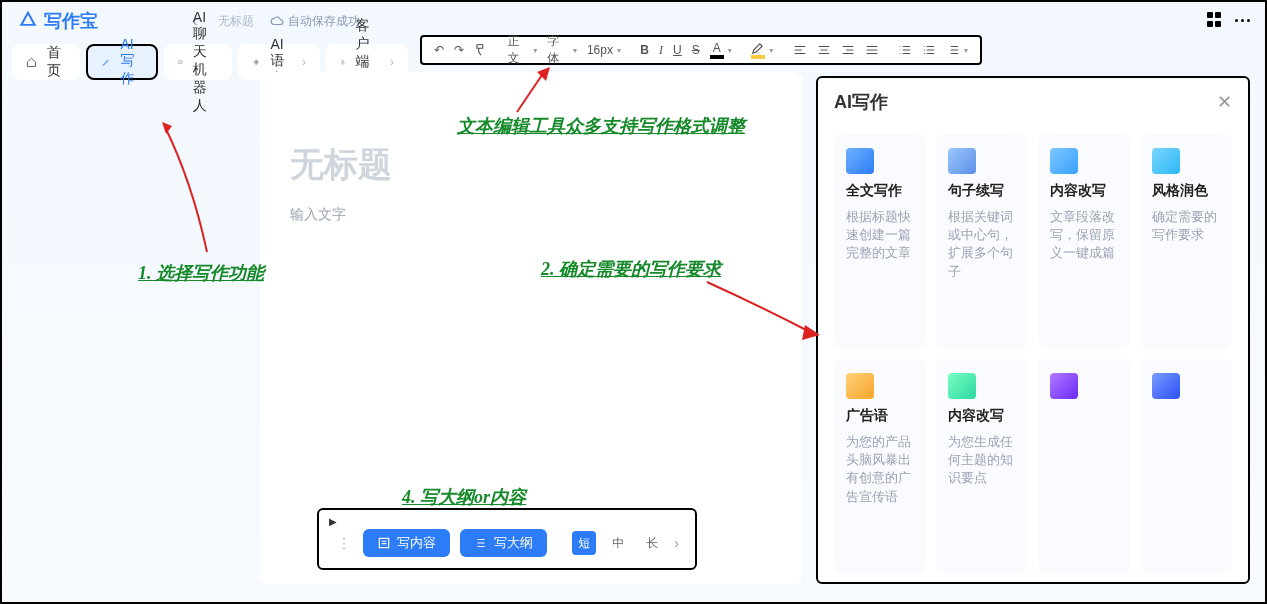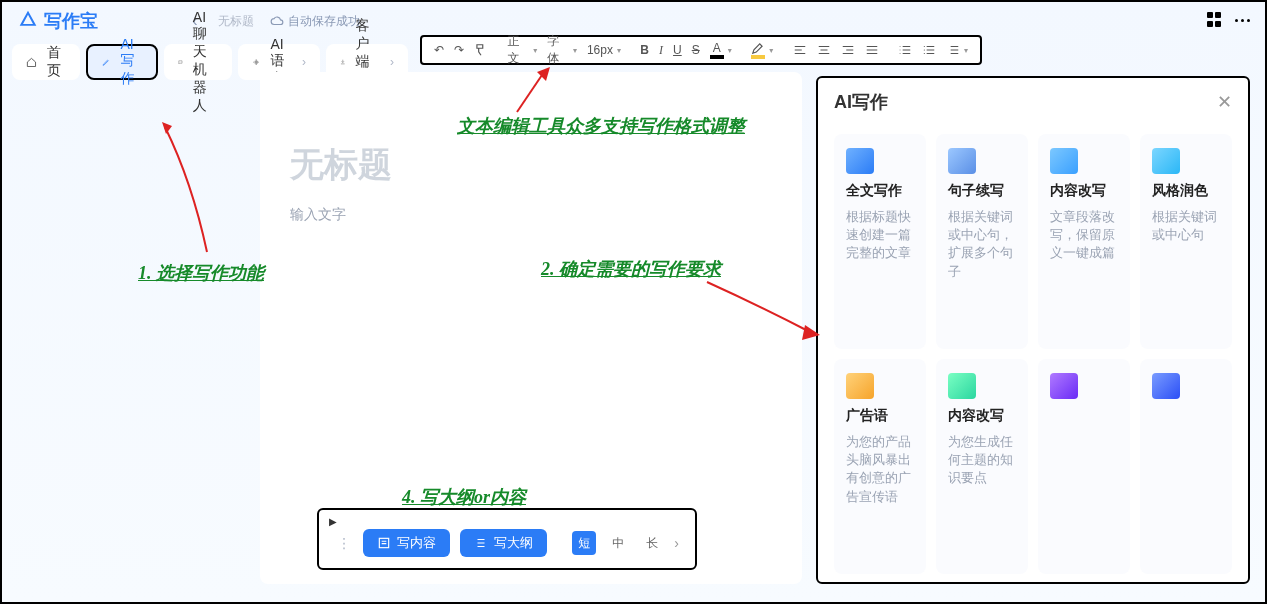--- a/index.html
+++ b/index.html
@@ -312,21 +312,21 @@
       <p>根据关键词或中心句，扩展多个句子</p>
     </div>
     <div class="card">
       <div class="cico ico2"></div>
       <h4>内容改写</h4>
       <p>文章段落改写，保留原义一键成篇</p>
     </div>
     <div class="card">
       <div class="cico ico4"></div>
       <h4>风格润色</h4>
-      <p>根据关键词或中心句</p>
+      <p>确定需要的写作要求</p>
     </div>
     <div class="card">
       <div class="cico ico5"></div>
       <h4>广告语</h4>
       <p>为您的产品头脑风暴出有创意的广告宣传语</p>
     </div>
     <div class="card">
       <div class="cico ico6"></div>
       <h4>内容改写</h4>
       <p>为您生成任何主题的知识要点</p>

